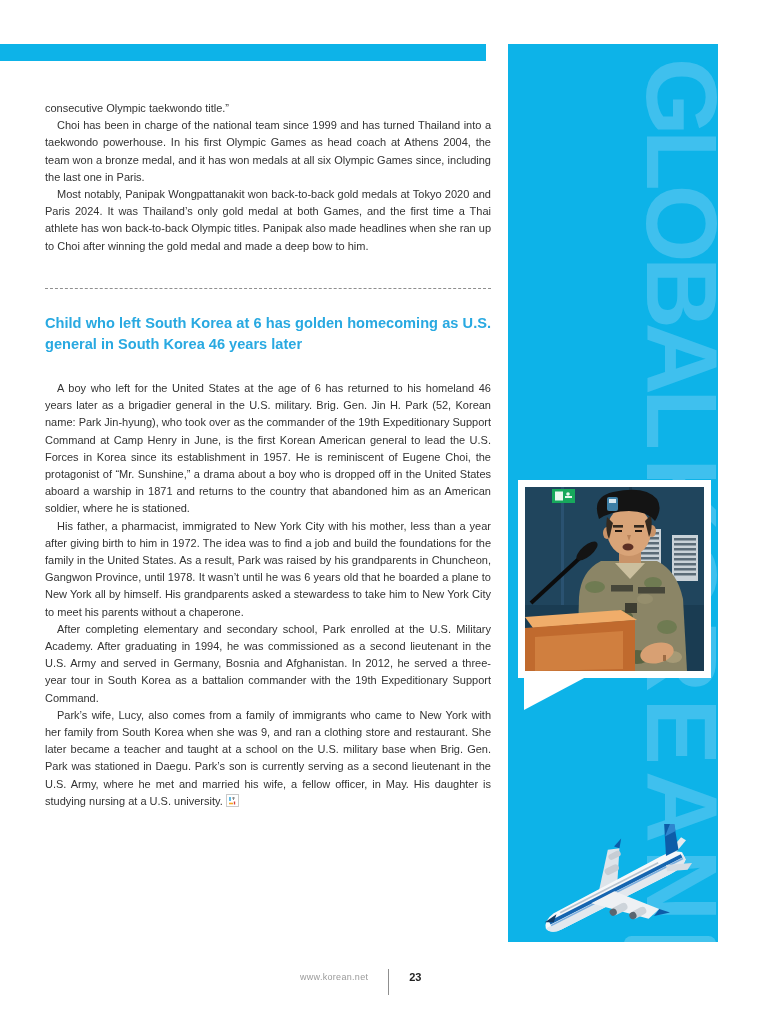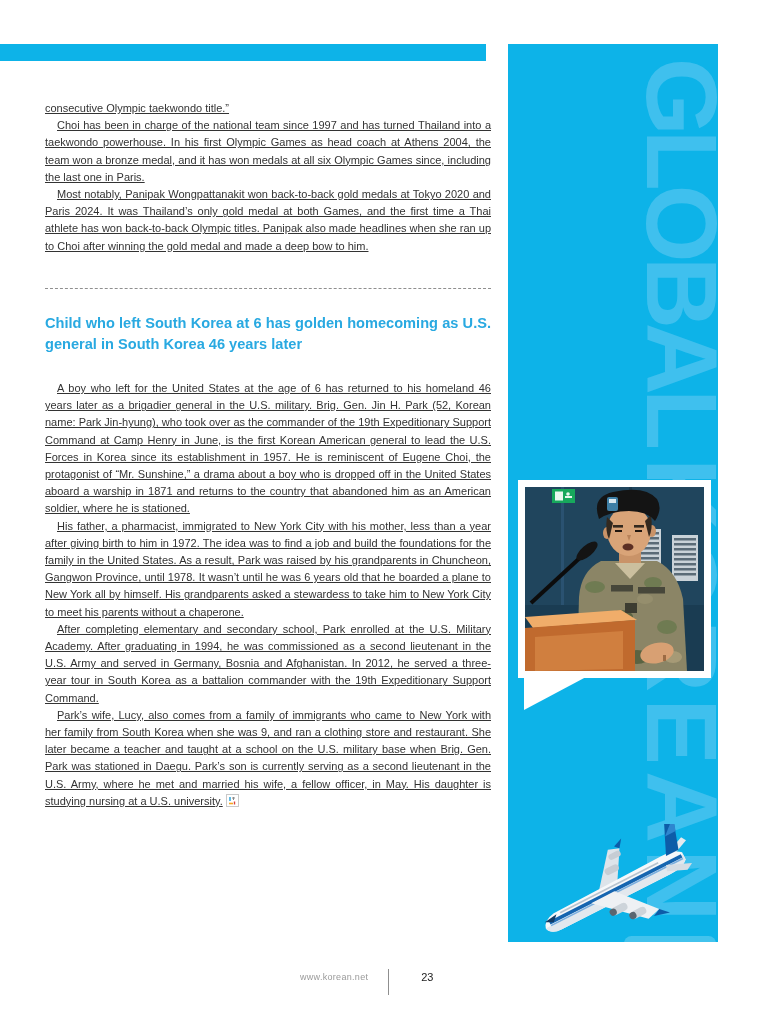--- a/index.html
+++ b/index.html
@@ -24,36 +24,36 @@
     position:absolute;left:518px;top:480px;width:193px;height:198px;
     background:#ffffff;padding:7px;box-sizing:border-box;z-index:5;
   }
   .photo-card svg{display:block;width:100%;height:100%;}
   .photo-tail{
     position:absolute;left:524px;top:677px;width:62px;height:33px;background:#ffffff;
     clip-path:polygon(0 0,100% 0,0 100%);z-index:4;
   }
   
   .column{position:absolute;left:45px;top:100px;width:446px;color:#333333;}
-  .body-text{font-size:11px;line-height:17.2px;text-align:justify;margin:0;text-decoration:underline;}
+  .body-text{font-size:11px;line-height:17.2px;text-align:justify;margin:0;}
   .body-text.indent{text-indent:12px;}
   .divider{border:none;border-top:1.5px dashed #8f8f8f;margin:33px 0 24px 0;}
   .headline{color:#29a9e1;font-weight:bold;font-size:14.6px;line-height:21.6px;text-align:justify;margin:0;}
   .headline-block{margin-bottom:24px;}
   .article-body{margin-top:24px;}
   .endmark{
     display:inline-block;width:11px;height:11px;border:1px solid #c9c9c9;
     vertical-align:-2px;margin-left:3px;position:relative;background:#fff;
   }
   .endmark svg{position:absolute;left:0;top:0;}
   
   .footer{position:absolute;left:300px;top:969px;display:flex;align-items:flex-start;gap:20px;}
   .footer-site{color:#9a9a9a;font-size:9px;letter-spacing:.3px;padding-top:3px;}
   .footer-divider{width:1px;height:26px;background:#8f8f8f;}
-  .footer-page{color:#222;font-weight:normal;font-size:11px;padding-top:2px;margin-left:12px;}
+  .footer-page{color:#222;font-weight:bold;font-size:11px;padding-top:2px;}
 </style>
 </head>
 <body>
 
 <div class="page">
 
   <div class="top-bar"></div>
 
   <div class="sidebar">
     <div class="vword vword-top">GLOBAL</div>
@@ -177,21 +177,21 @@
       <rect x="138" y="168" width="3" height="6" fill="#9c6b44"></rect>
 
       <polygon points="0,130 96,123 112,133 8,141" fill="#f0ad6a"></polygon>
       <polygon points="0,141 110,133 110,184 0,184" fill="#c06a2e"></polygon>
       <polygon points="10,150 98,144 98,182 10,184" fill="#d07f3f"></polygon>
     </svg>
   </div>
 
   <main class="column">
     <p class="body-text">consecutive Olympic taekwondo title.”</p>
-    <p class="body-text indent">Choi has been in charge of the national team since 1997 and has turned Thailand into a taekwondo powerhouse. In his first Olympic Games as head coach at Athens 2004, the team won a bronze medal, and it has won medals at all six Olympic Games since, including the last one in Paris.</p>
+    <p class="body-text indent">Choi has been in charge of the national team since 1999 and has turned Thailand into a taekwondo powerhouse. In his first Olympic Games as head coach at Athens 2004, the team won a bronze medal, and it has won medals at all six Olympic Games since, including the last one in Paris.</p>
     <p class="body-text indent">Most notably, Panipak Wongpattanakit won back-to-back gold medals at Tokyo 2020 and Paris 2024. It was Thailand’s only gold medal at both Games, and the first time a Thai athlete has won back-to-back Olympic titles. Panipak also made headlines when she ran up to Choi after winning the gold medal and made a deep bow to him.</p>
 
     <hr class="divider">
 
     <div class="headline-block">
       <h2 class="headline">Child who left South Korea at 6 has golden homecoming as U.S. general in South Korea 46 years later</h2>
     </div>
 
     <div class="article-body">
       <p class="body-text indent">A boy who left for the United States at the age of 6 has returned to his homeland 46 years later as a brigadier general in the U.S. military. Brig. Gen. Jin H. Park (52, Korean name: Park Jin-hyung), who took over as the commander of the 19th Expeditionary Support Command at Camp Henry in June, is the first Korean American general to lead the U.S. Forces in Korea since its establishment in 1957. He is reminiscent of Eugene Choi, the protagonist of “Mr. Sunshine,” a drama about a boy who is dropped off in the United States aboard a warship in 1871 and returns to the country that abandoned him as an American soldier, where he is stationed.</p>

